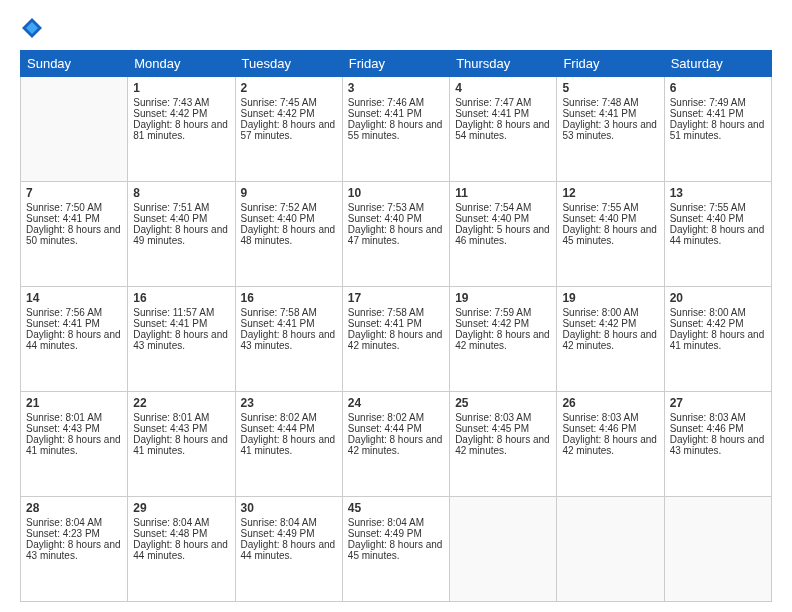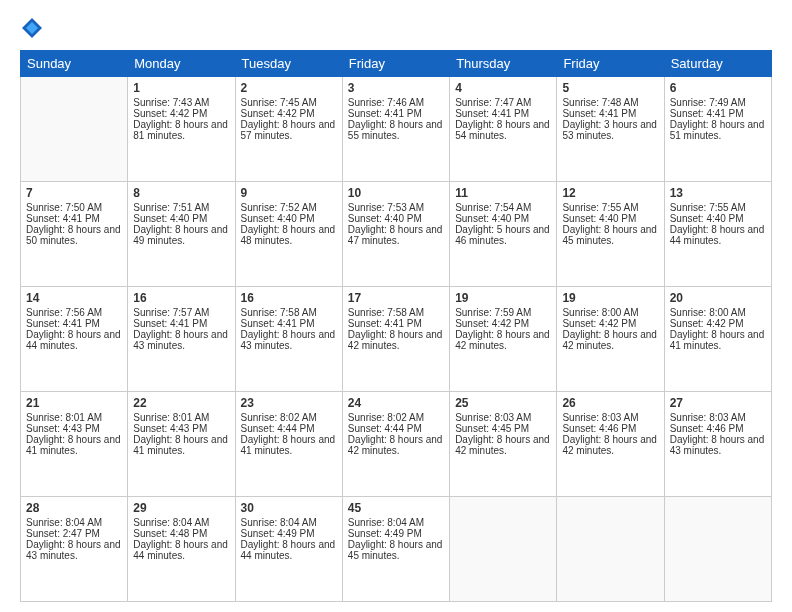--- a/index.html
+++ b/index.html
@@ -205,21 +205,21 @@
         </tr>
         <tr>
           <td>
             <span class="day-number">14</span>
             <div>Sunrise: 7:56 AM</div>
             <div>Sunset: 4:41 PM</div>
             <div>Daylight: 8 hours and 44 minutes.</div>
           </td>
           <td>
             <span class="day-number">16</span>
-            <div>Sunrise: 7:57 AM</div>
+            <div>Sunrise: 11:57 AM</div>
             <div>Sunset: 4:41 PM</div>
             <div>Daylight: 8 hours and 43 minutes.</div>
           </td>
           <td>
             <span class="day-number">16</span>
             <div>Sunrise: 7:58 AM</div>
             <div>Sunset: 4:41 PM</div>
             <div>Daylight: 8 hours and 43 minutes.</div>
           </td>
           <td>
@@ -288,21 +288,21 @@
             <span class="day-number">27</span>
             <div>Sunrise: 8:03 AM</div>
             <div>Sunset: 4:46 PM</div>
             <div>Daylight: 8 hours and 43 minutes.</div>
           </td>
         </tr>
         <tr>
           <td>
             <span class="day-number">28</span>
             <div>Sunrise: 8:04 AM</div>
-            <div>Sunset: 2:47 PM</div>
+            <div>Sunset: 4:23 PM</div>
             <div>Daylight: 8 hours and 43 minutes.</div>
           </td>
           <td>
             <span class="day-number">29</span>
             <div>Sunrise: 8:04 AM</div>
             <div>Sunset: 4:48 PM</div>
             <div>Daylight: 8 hours and 44 minutes.</div>
           </td>
           <td>
             <span class="day-number">30</span>

